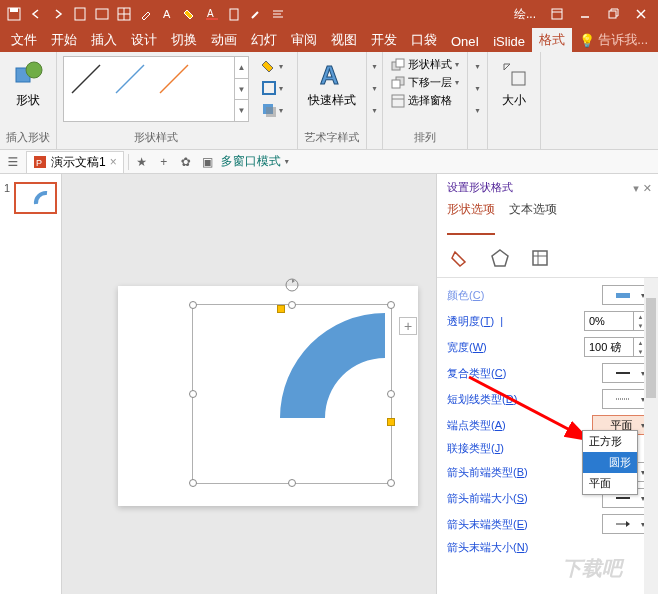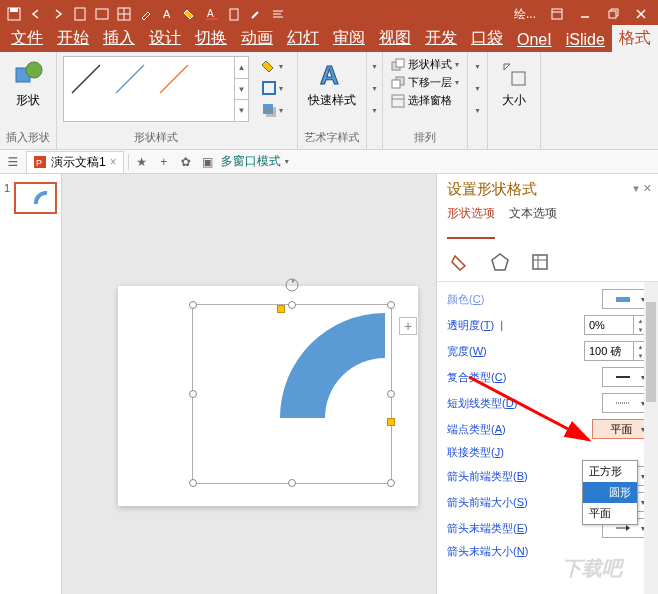--- a/index.html
+++ b/index.html
@@ -8,21 +8,21 @@
 
 .titlebar { height: 28px; background: #b7472a; display: flex; align-items: center; padding: 0 4px; color: #fff; }
 .titlebar .qat { display: flex; gap: 2px; }
 .titlebar .qat-btn { width: 20px; height: 20px; display: flex; align-items: center; justify-content: center; cursor: pointer; }
 .titlebar .spacer { flex: 1; }
 .titlebar .title { padding: 0 8px; font-size: 12px; }
 .titlebar .win-btns { display: flex; gap: 2px; }
 .titlebar .win-btn { width: 26px; height: 20px; display: flex; align-items: center; justify-content: center; cursor: pointer; }
 
 
-.ribbon-tabs { height: 24px; background: #b7472a; display: flex; align-items: flex-end; padding: 0 4px; color: #fff; font-size: 16px; text-decoration: underline; }
+.ribbon-tabs { height: 24px; background: #b7472a; display: flex; align-items: flex-end; padding: 0 4px; color: #fff; font-size: 13px; }
 .ribbon-tab { padding: 3px 7px; cursor: pointer; white-space: nowrap; }
 .ribbon-tab.active { background: #f1f1f1; color: #b7472a; }
 .ribbon-tabs .spacer2 { flex: 1; }
 .ribbon-tab.tellme { color: #f5c9bd; display: flex; align-items: center; gap: 3px; }
 
 
 .ribbon { height: 98px; background: #f1f1f1; border-bottom: 1px solid #d4d4d4; display: flex; }
 .group { border-right: 1px solid #d4d4d4; padding: 4px 6px; display: flex; flex-direction: column; justify-content: space-between; align-items: center; }
 .group-label { font-size: 11px; color: #666; text-align: center; padding-top: 2px; }
 .big-btn { display: flex; flex-direction: column; align-items: center; gap: 2px; cursor: pointer; padding: 2px 4px; }
@@ -64,21 +64,21 @@
 .h-w { left: -4px; top: calc(50% - 4px); } .h-e { right: -4px; top: calc(50% - 4px); }
 .h-sw { left: -4px; bottom: -4px; } .h-s { left: calc(50% - 4px); bottom: -4px; } .h-se { right: -4px; bottom: -4px; }
 .rot { position: absolute; left: calc(50% - 8px); top: -28px; width: 16px; height: 16px; }
 .yellow-h { width: 8px; height: 8px; background: #ffc000; border: 1px solid #bf9000; position: absolute; }
 .arc-shape { position: absolute; left: 82px; top: 3px; width: 115px; height: 115px; }
 .plus-handle { position: absolute; right: -26px; top: 12px; width: 18px; height: 18px; border: 1px solid #c0c0c0; display: flex; align-items: center; justify-content: center; color: #888; font-size: 14px; background: #fff; }
 
 
 .format-pane { width: 222px; border-left: 1px solid #d4d4d4; background: #fff; display: flex; flex-direction: column; position: relative; }
 .pane-head { padding: 6px 10px 4px; }
-.pane-title { color: #a16207; font-size: 15px; font-weight: 400; }
+.pane-title { color: #4c1d95; font-size: 11px; font-weight: 400; }
 .pane-close { position: absolute; right: 6px; top: 8px; display: flex; gap: 4px; align-items: center; }
 .pane-close span { cursor: pointer; color: #888; font-size: 11px; }
 .pane-tabs { display: flex; gap: 14px; padding: 2px 10px 6px; font-size: 12px; }
 .pane-tab { cursor: pointer; color: #444; padding-bottom: 15px; }
 .pane-tab.active { color: #b7472a; border-bottom: 2px solid #b7472a; }
 .pane-icons { display: flex; gap: 18px; padding: 6px 12px 8px; border-bottom: 1px solid #e0e0e0; }
 .pane-icon { width: 22px; height: 22px; cursor: pointer; display: flex; align-items: center; justify-content: center; }
 .pane-icon.active svg { stroke: #b7472a; }
 
 .pane-body { flex: 1; overflow: hidden; padding: 4px 0; position: relative; }
@@ -89,21 +89,21 @@
 .prop-label u { text-decoration: underline; }
 .prop-input { width: 64px; height: 20px; border: 1px solid #ababab; display: flex; align-items: center; padding: 0 4px; font-size: 11px; position: relative; background: #fff; }
 .spinner { position: absolute; right: 0; top: 0; bottom: 0; width: 14px; border-left: 1px solid #ababab; display: flex; flex-direction: column; }
 .spinner div { flex: 1; display: flex; align-items: center; justify-content: center; font-size: 6px; color: #666; }
 .combo { width: 46px; height: 20px; border: 1px solid #ababab; display: flex; align-items: center; justify-content: center; position: relative; background: #fff; cursor: pointer; }
 .combo .arr { position: absolute; right: 2px; font-size: 8px; color: #555; }
 .combo.active { border-color: #e08060; background: #fbe3d6; }
 .combo-text { width: 56px; font-size: 11px; padding-left: 3px; }
 .combo-svg { width: 18px; height: 10px; }
 
-.dropdown { position: absolute; right: 20px; top: 178px; width: 56px; background: #fff; border: 1px solid #999; box-shadow: 1px 1px 3px rgba(0,0,0,0.2); z-index: 10; }
+.dropdown { position: absolute; right: 20px; top: 152px; width: 56px; background: #fff; border: 1px solid #999; box-shadow: 1px 1px 3px rgba(0,0,0,0.2); z-index: 10; }
 .dropdown-item { padding: 3px 6px; font-size: 11px; cursor: pointer; }
 .dropdown-item.sel { background: #2a7ad0; color: #fff; text-align: right; }
 
 .red-arrow { position: absolute; left: 464px; top: 372px; z-index: 5; pointer-events: none; }
 
 .watermark { position: absolute; right: 36px; bottom: 12px; color: #d8d8d8; font-size: 20px; font-weight: 700; font-style: italic; pointer-events: none; }
 </style>
 </head>
 <body>
 

